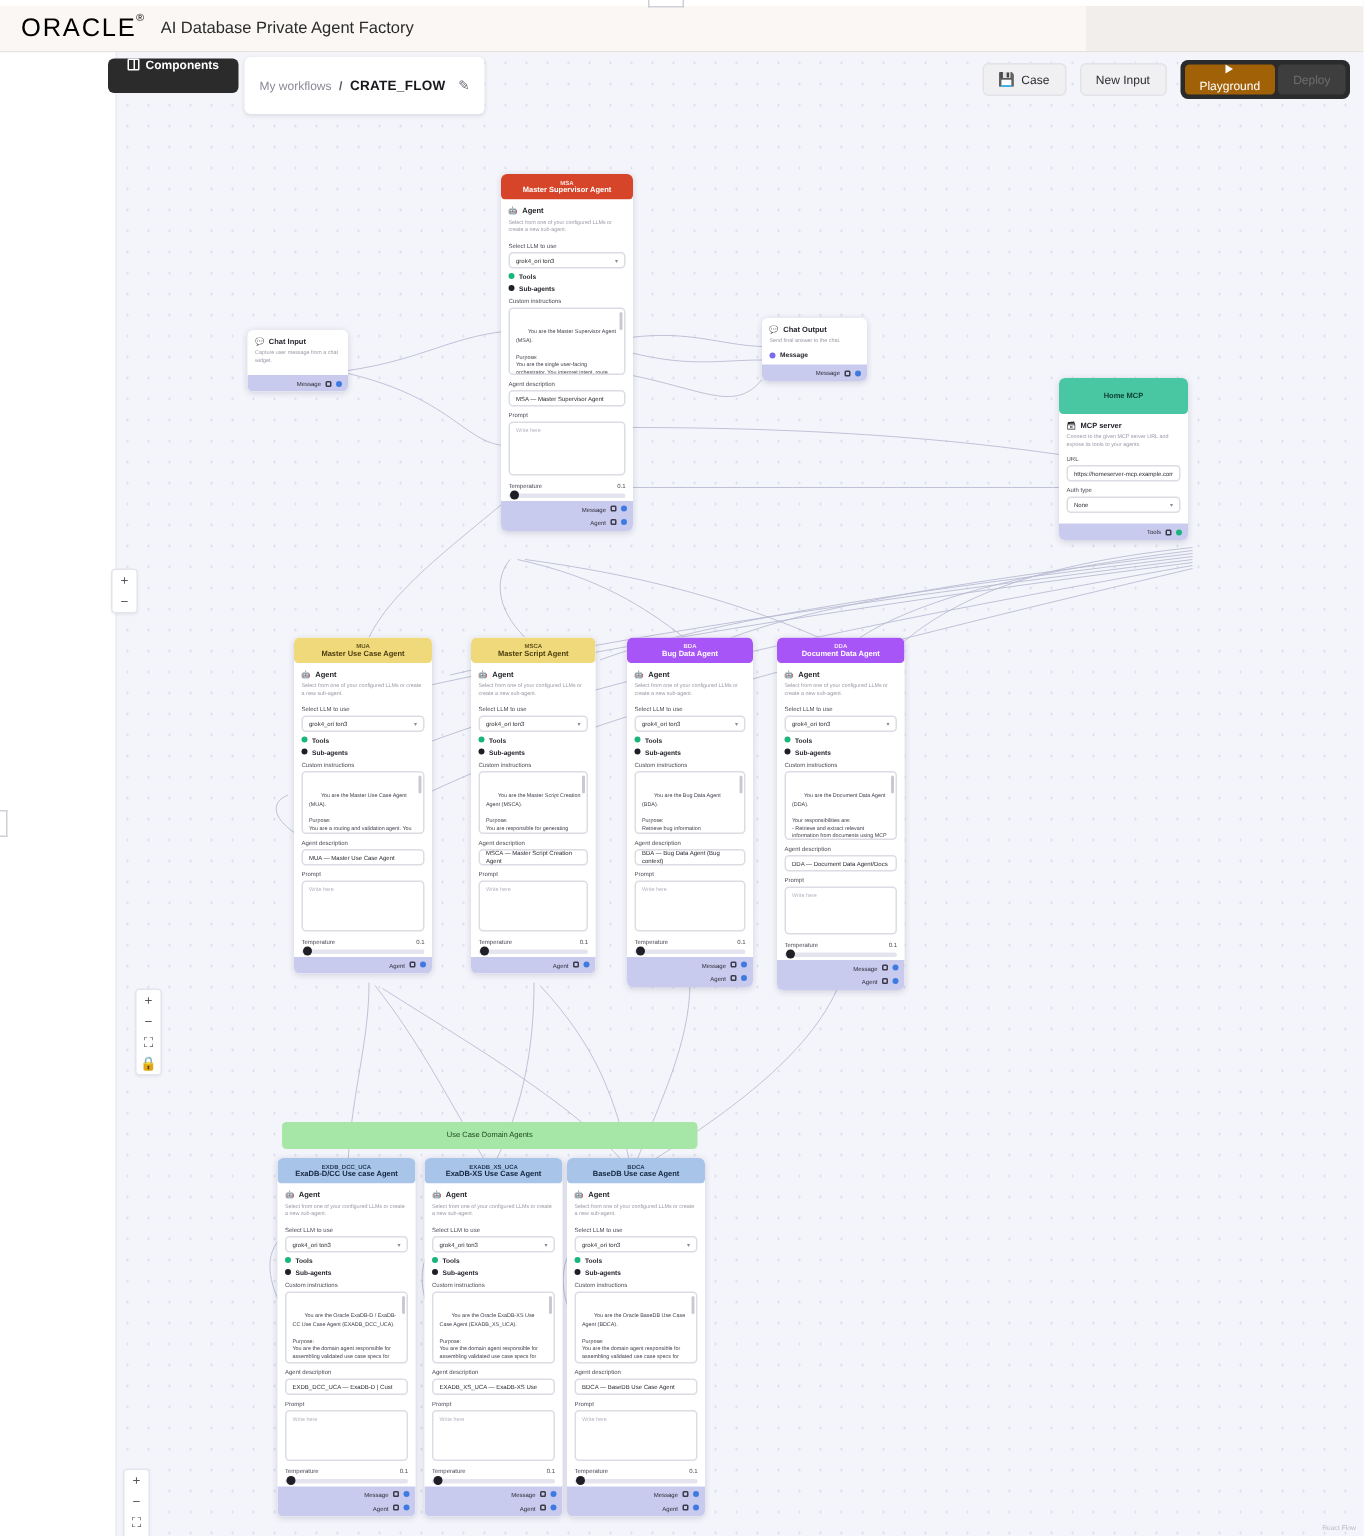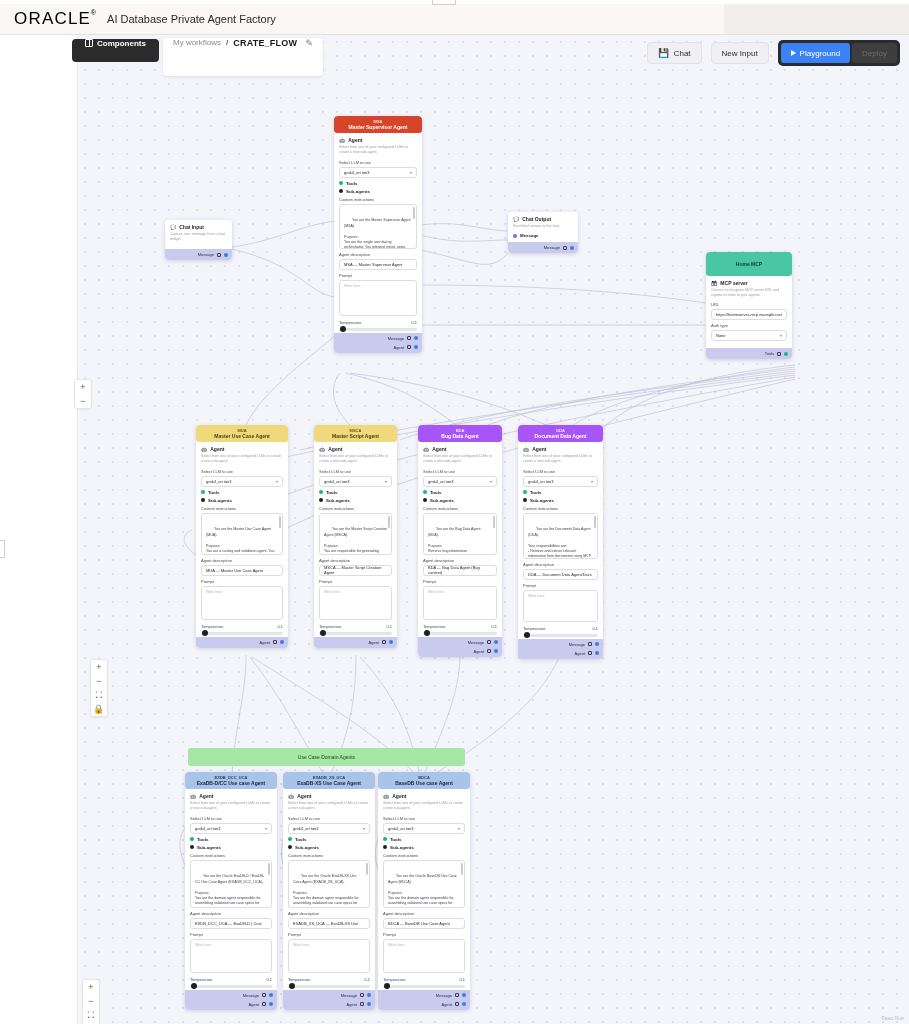--- a/index.html
+++ b/index.html
@@ -52,21 +52,21 @@
     display:flex; align-items:flex-start; justify-content:center; gap:4px;
     font-size:8px; font-weight:bold; cursor:pointer;
   }
   .comp-ico{ width:8px;height:8px;border:1px solid #fff;border-radius:1px;
     display:inline-block; position:relative;}
   .comp-ico:after{content:"";position:absolute;left:3px;top:0;bottom:0;width:1px;background:#fff;}
 
   .breadcrumb-card{
     position:absolute; left:163px; top:38px; width:160px; height:38px;
     background:#fff; border-radius:4px; box-shadow:0 1px 3px rgba(0,0,0,.10);
-    display:flex; align-items:flex-start; gap:5px; padding:0 10px;
+    display:flex; align-items:center; gap:5px; padding:0 10px;
     font-size:8px;
   }
   .bc-muted{ color:#8a8a96; }
   .bc-sep{ color:#55555f; font-weight:bold;}
   .bc-name{ color:#17171c; font-weight:bold; font-size:9px; letter-spacing:.2px;}
   .pencil{ margin-left:auto; color:#6c6c78; font-size:9px; cursor:pointer;}
 
   .toolbar-right{
     position:absolute; right:9px; top:39px; height:28px;
     display:flex; align-items:center; gap:9px;
@@ -77,21 +77,21 @@
     display:flex; align-items:center; gap:4px; cursor:pointer;
   }
   .seg{
     background:#2b2b2b; border-radius:5px; height:26px; padding:3px;
     display:flex; align-items:center; gap:2px;
   }
   .seg-item{
     height:20px; padding:0 10px; border-radius:3px; font-size:8px;
     display:flex; align-items:center; gap:4px; cursor:pointer; color:#fff;
   }
-  .seg-item.active{ background:#3b82f6; }
+  .seg-item.active{ background:#a16207;flex-direction:column; }
   .seg-item.disabled{ background:#3e3e3e; color:#6e6e6e;text-align:right; }
   .play-tri{
     width:0;height:0;border-left:5px solid #fff;
     border-top:3.5px solid transparent;border-bottom:3.5px solid transparent;
   }
   .save-ico{ font-size:9px; }
 
   
   .zoomcluster{
     position:absolute; width:18px; background:#fff;
@@ -804,21 +804,21 @@
 <div class="breadcrumb-card">
   <span class="bc-muted">My workflows</span>
   <span class="bc-sep">/</span>
   <span class="bc-name">CRATE_FLOW</span>
   <span class="pencil">✎</span>
 </div>
 
 <div class="toolbar-right">
   <div class="tb-btn">
     <span class="save-ico">💾</span>
-    <span>Chat</span>
+    <span>Case</span>
   </div>
   <div class="tb-btn">
     <span>New Input</span>
   </div>
   <div class="seg">
     <div class="seg-item active">
       <span class="play-tri"></span>
       <span>Playground</span>
     </div>
     <div class="seg-item disabled">

